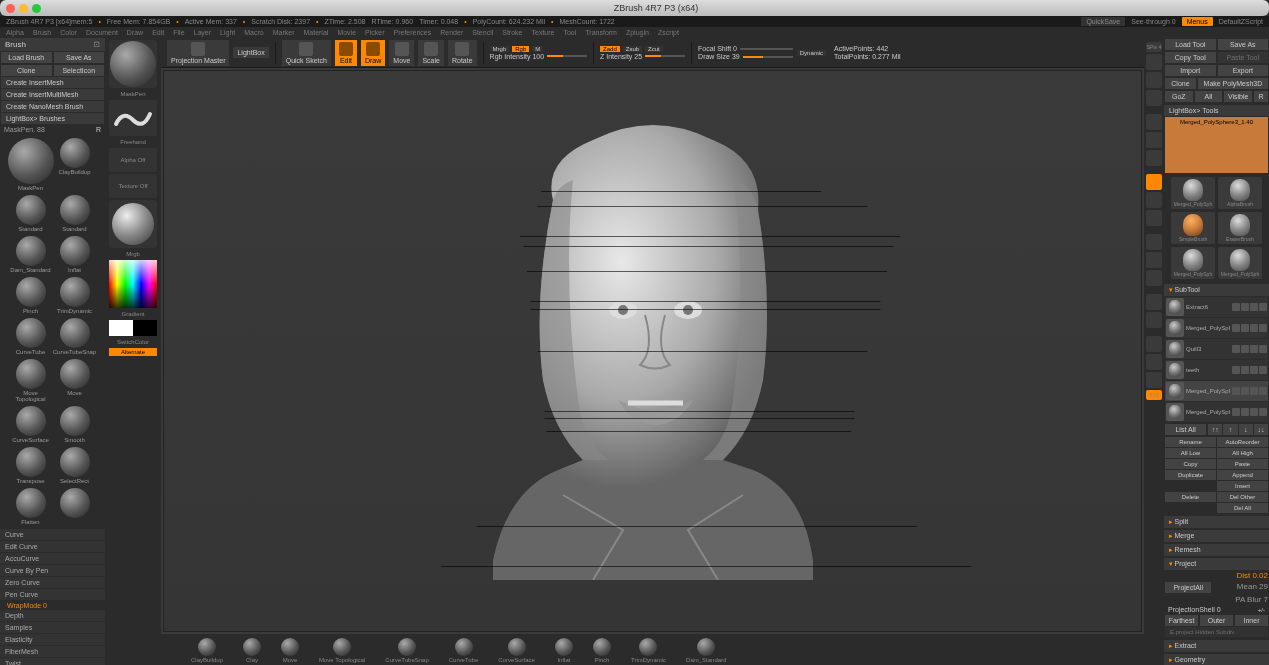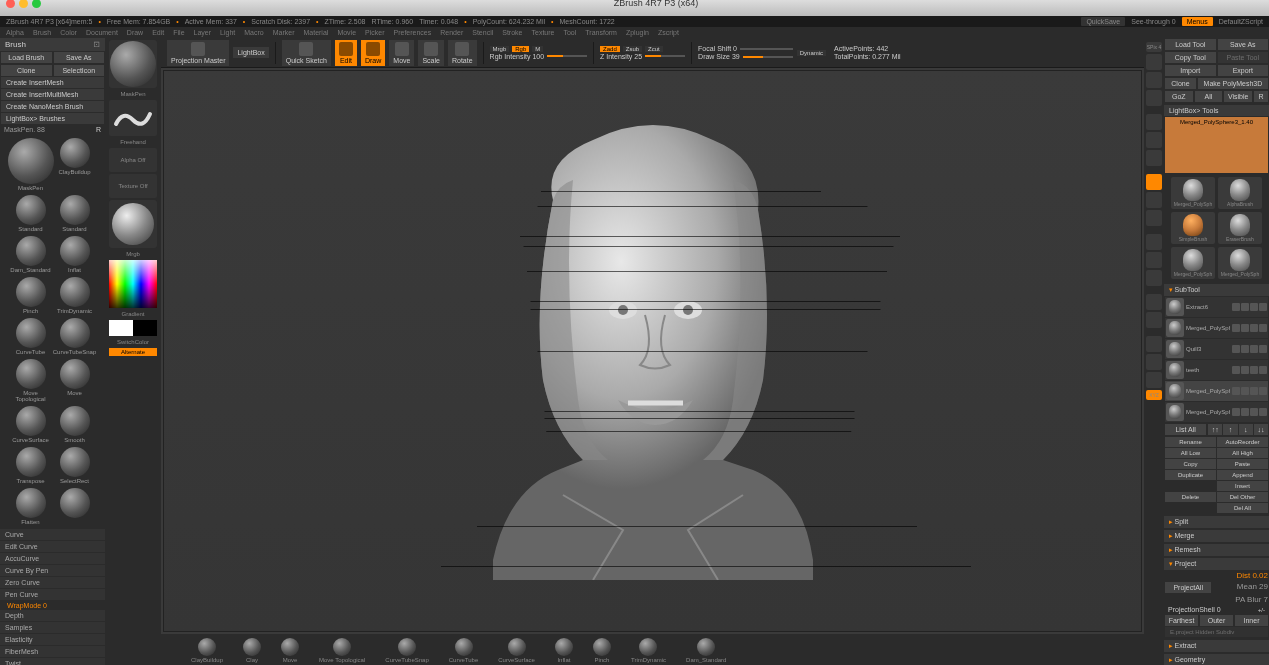--- a/index.html
+++ b/index.html
@@ -1,17 +1,17 @@
 <!DOCTYPE html>
 <html><head>
 <meta charset="utf-8">
 <style>
 * { margin: 0; padding: 0; box-sizing: border-box; font-family: Arial, sans-serif; }
 body { background: #2b2b2b; color: #ccc; width: 1269px; height: 665px; overflow: hidden; font-size: 8px; }
-.titlebar { height: 15px; background: linear-gradient(#ddd, #bbb); display: flex; align-items: flex-end; padding: 8px 6px; color: #333; }
+.titlebar { height: 15px; background: linear-gradient(#ddd, #bbb); display: flex; align-items: center; padding: 8px 6px; color: #333; border-radius: 6px; }
 .traffic { display: flex; gap: 4px; margin-right: 8px; }
 .traffic span { width: 9px; height: 9px; border-radius: 50%; }
 .tr-red { background: #ff5f56; }
 .tr-yel { background: #ffbd2e; }
 .tr-grn { background: #27c93f; }
 .titlebar-title { flex: 1; text-align: center; font-size: 9px; }
 
 .statusbar { height: 11px; background: #1a1a1a; display: flex; align-items: center; padding: 0 6px; font-size: 7px; color: #888; gap: 6px; }
 .statusbar .stat { white-space: nowrap; }
 .statusbar .orange { color: #ff8800; }

